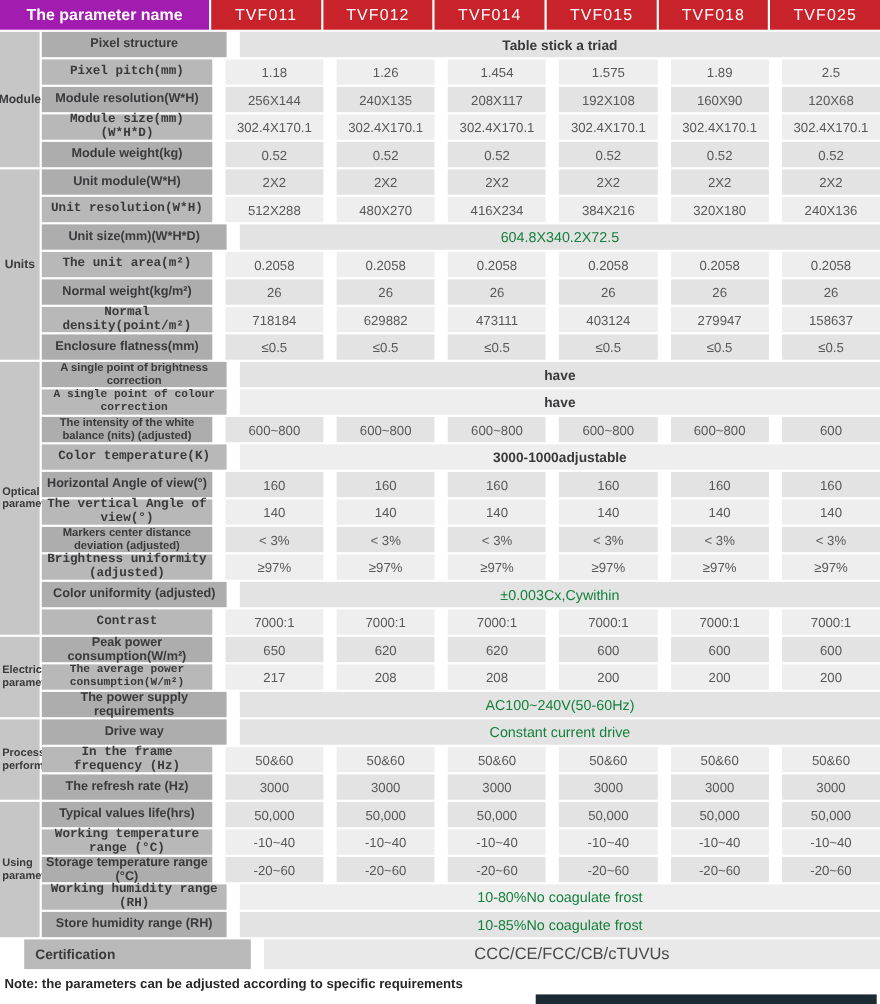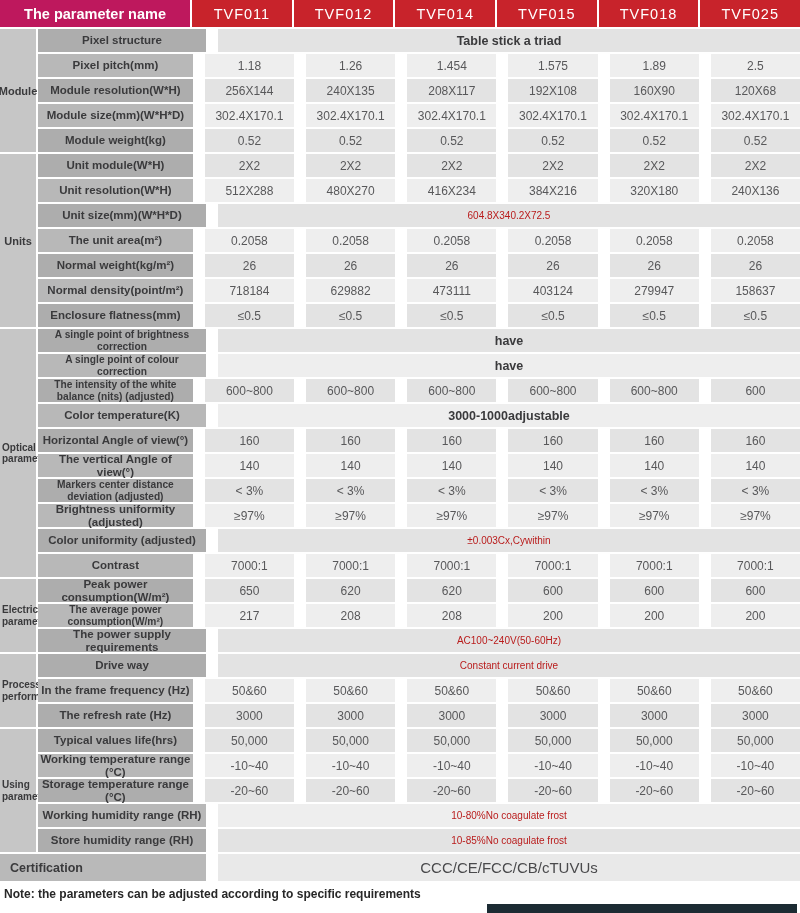--- a/index.html
+++ b/index.html
@@ -1,55 +1,55 @@
 <!DOCTYPE html>
 <html><head>
 <meta charset="utf-8">
 <style>
   html,body{margin:0;padding:0;background:#ffffff;}
   body{font-family:"Liberation Sans", sans-serif;}
   .page{position:relative;width:800px;height:913px;background:#ffffff;overflow:hidden;}
 
   
   .header-row{display:flex;gap:2px;height:27px;margin-bottom:2px;}
-  .head-left{width:206px;background:#be185d;color:#ffffff;font-weight:bold;font-size:14.5px;
+  .head-left{width:206px;background:#a21caf;color:#ffffff;font-weight:bold;font-size:14.5px;
     display:flex;align-items:center;justify-content:center;}
   .model-cell{width:108px;background:#c8232b;color:#ffffff;font-size:14.5px;letter-spacing:1px;
     display:flex;align-items:center;justify-content:center;}
 
   
   .section{display:flex;gap:2px;margin-bottom:2px;}
   .group-cell{width:36px;background:#c6c6c6;color:#3a3a3c;font-weight:bold;font-size:11px;
     display:flex;align-items:center;justify-content:center;text-align:center;overflow:visible;}
   .group-cell.small{font-size:10px;line-height:1.15;justify-content:flex-start;padding-left:2px;
     text-align:left;box-sizing:border-box;}
   .sec-rows{display:flex;flex-direction:column;width:762px;}
   .row{display:flex;gap:12px;height:23px;margin-bottom:2px;}
   .sec-rows .row:last-child{margin-bottom:0;}
 
   .param-cell{width:168px;display:flex;align-items:center;justify-content:center;text-align:center;
     font-weight:bold;color:#3a3a3c;font-size:11.5px;line-height:1.08;padding:0 2px;box-sizing:border-box;}
   .param-cell.small{font-size:10.2px;}
   .value-cell{width:97px;display:flex;align-items:center;justify-content:center;
     font-size:12px;color:#58585a;}
   .span-cell{flex:1;display:flex;align-items:center;justify-content:center;
-    font-size:10px;color:#b91c1c;}
+    font-size:13px;color:#15803d;}
   .span-cell.bold{font-weight:bold;color:#3a3a3c;font-size:12.5px;}
   .span-cell.big{font-size:15px;color:#4a4a4c;}
 
   
   .r0 .param-cell{background:#adadad;}
   .r0 .value-cell,.r0 .span-cell{background:#e3e3e3;}
-  .r1 .param-cell{background:#b8b8b8;}
+  .r1 .param-cell{background:#b8b8b8;font-family:Liberation Mono, monospace;}
   .r1 .value-cell,.r1 .span-cell{background:#eeeeee;}
 
   
   .row.cert{height:27px;}
   .merged-left{width:206px;background:#b9b9b9;font-weight:bold;color:#3a3a3c;font-size:12.5px;
-    display:flex;align-items:center;padding-left:10px;box-sizing:border-box;}
+    display:flex;align-items:center;padding-left:10px;box-sizing:border-box;margin-left:22px;}
   .row.cert .span-cell{background:#e9e9e9;}
 
   .note{margin:6px 0 0 4px;font-size:12px;font-weight:bold;color:#282828;}
   .dark-bar{position:absolute;left:487px;top:904px;width:310px;height:9px;background:#1c2b33;}
 </style>
 </head>
 <body>
 
 <div class="page">
   <div class="header-row">

